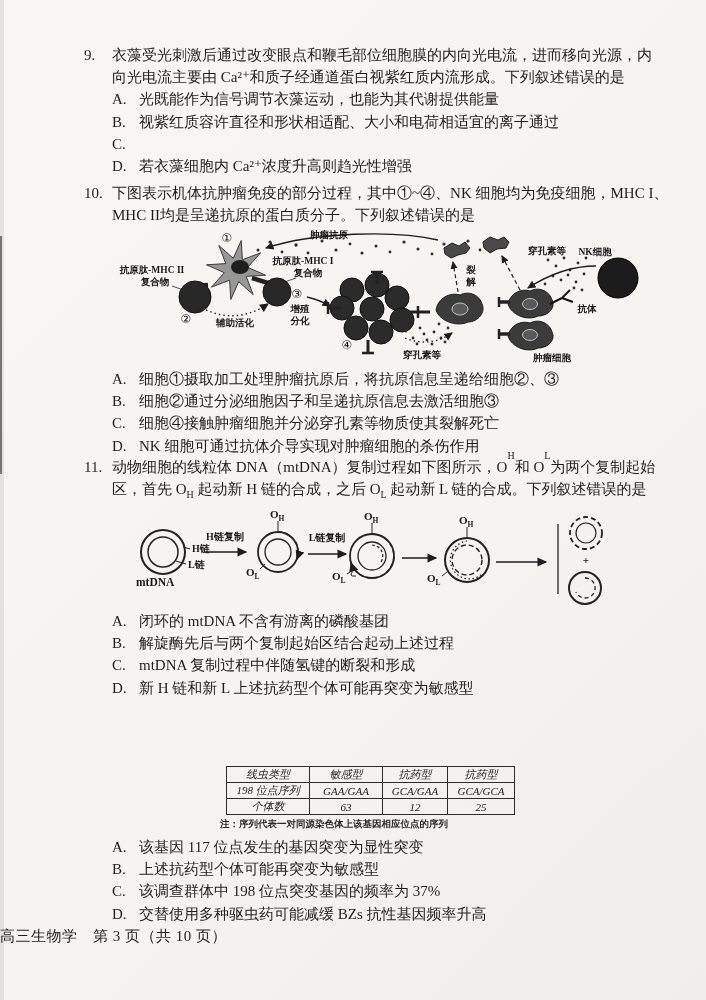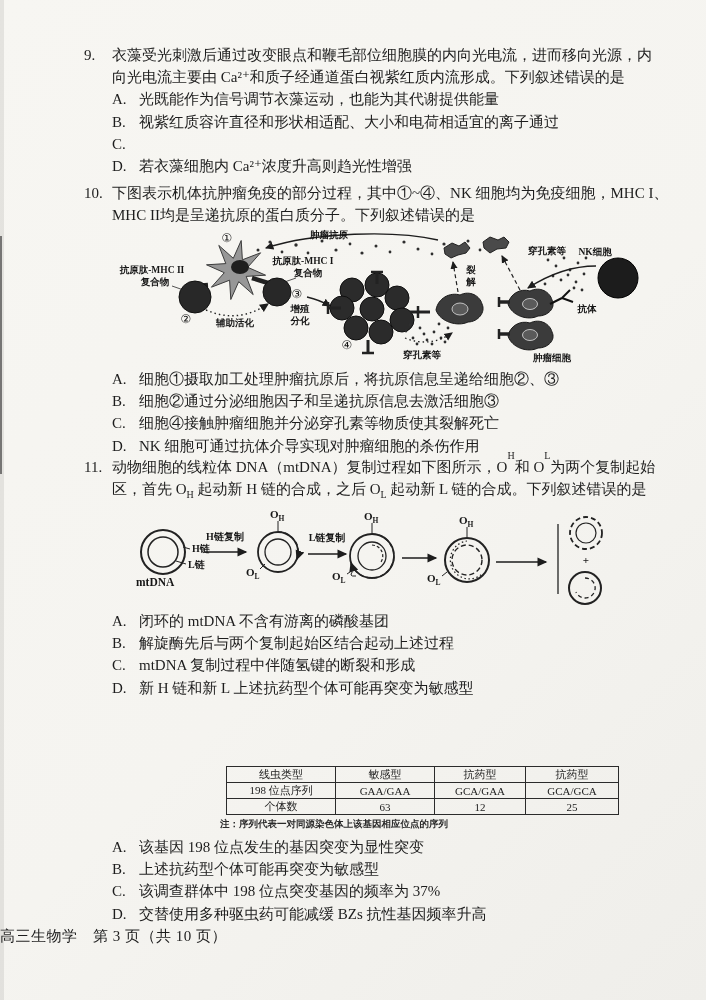--- a/index.html
+++ b/index.html
@@ -20,21 +20,21 @@
   .olabel{width:27px;flex:none;}
   sub{font-size:10px;line-height:0;}
   svg.diagram{position:absolute;left:100px;}
   #diag10{top:228px;}
   #diag11{top:500px;}
   svg text{fill:#161616;font-family:"Liberation Serif","DejaVu Serif",serif;}
   .lbl{font-size:9.5px;font-weight:bold;}
   .num{font-size:12px;}
   .ss{font-size:7.5px;font-weight:bold;}
   .dtable{position:absolute;left:226px;top:766px;border-collapse:collapse;font-size:11px;color:#222;}
-  .dtable td{border:1px solid #2b2b2b;text-align:center;height:15px;padding:0 16px;}
+  .dtable td{border:1px solid #2b2b2b;text-align:center;height:15px;padding:0 3px;font-style:italic;}
   .dtable td:nth-child(1){width:76px;}
   .dtable td:nth-child(2){width:66px;}
   .dtable td:nth-child(3){width:58px;}
   .dtable td:nth-child(4){width:60px;}
   .tnote{position:absolute;left:220px;top:818px;width:296px;text-align:left;font-size:9.5px;font-weight:bold;color:#2a2a2a;}
   .footer{position:absolute;top:927px;left:0;width:100%;text-align:left;font-size:15px;letter-spacing:.5px;}
 </style>
 </head>
 <body>
 
@@ -351,21 +351,21 @@
       <td>12</td>
       <td>25</td>
     </tr>
   </tbody>
     </table>
   <div class="tnote">注：序列代表一对同源染色体上该基因相应位点的序列</div>
 
   <section class="q" style="top:836px">
     <div class="line opt">
         <span class="olabel">A.</span>
-        <span>该基因 198 位点发生的基因突变为显性突变</span>
+        <span>该基因 117 位点发生的基因突变为显性突变</span>
       </div>
     <div class="line opt">
         <span class="olabel">B.</span>
         <span>上述抗药型个体可能再突变为敏感型</span>
       </div>
     <div class="line opt">
         <span class="olabel">C.</span>
         <span>该调查群体中 198 位点突变基因的频率为 37%</span>
       </div>
     <div class="line opt">

